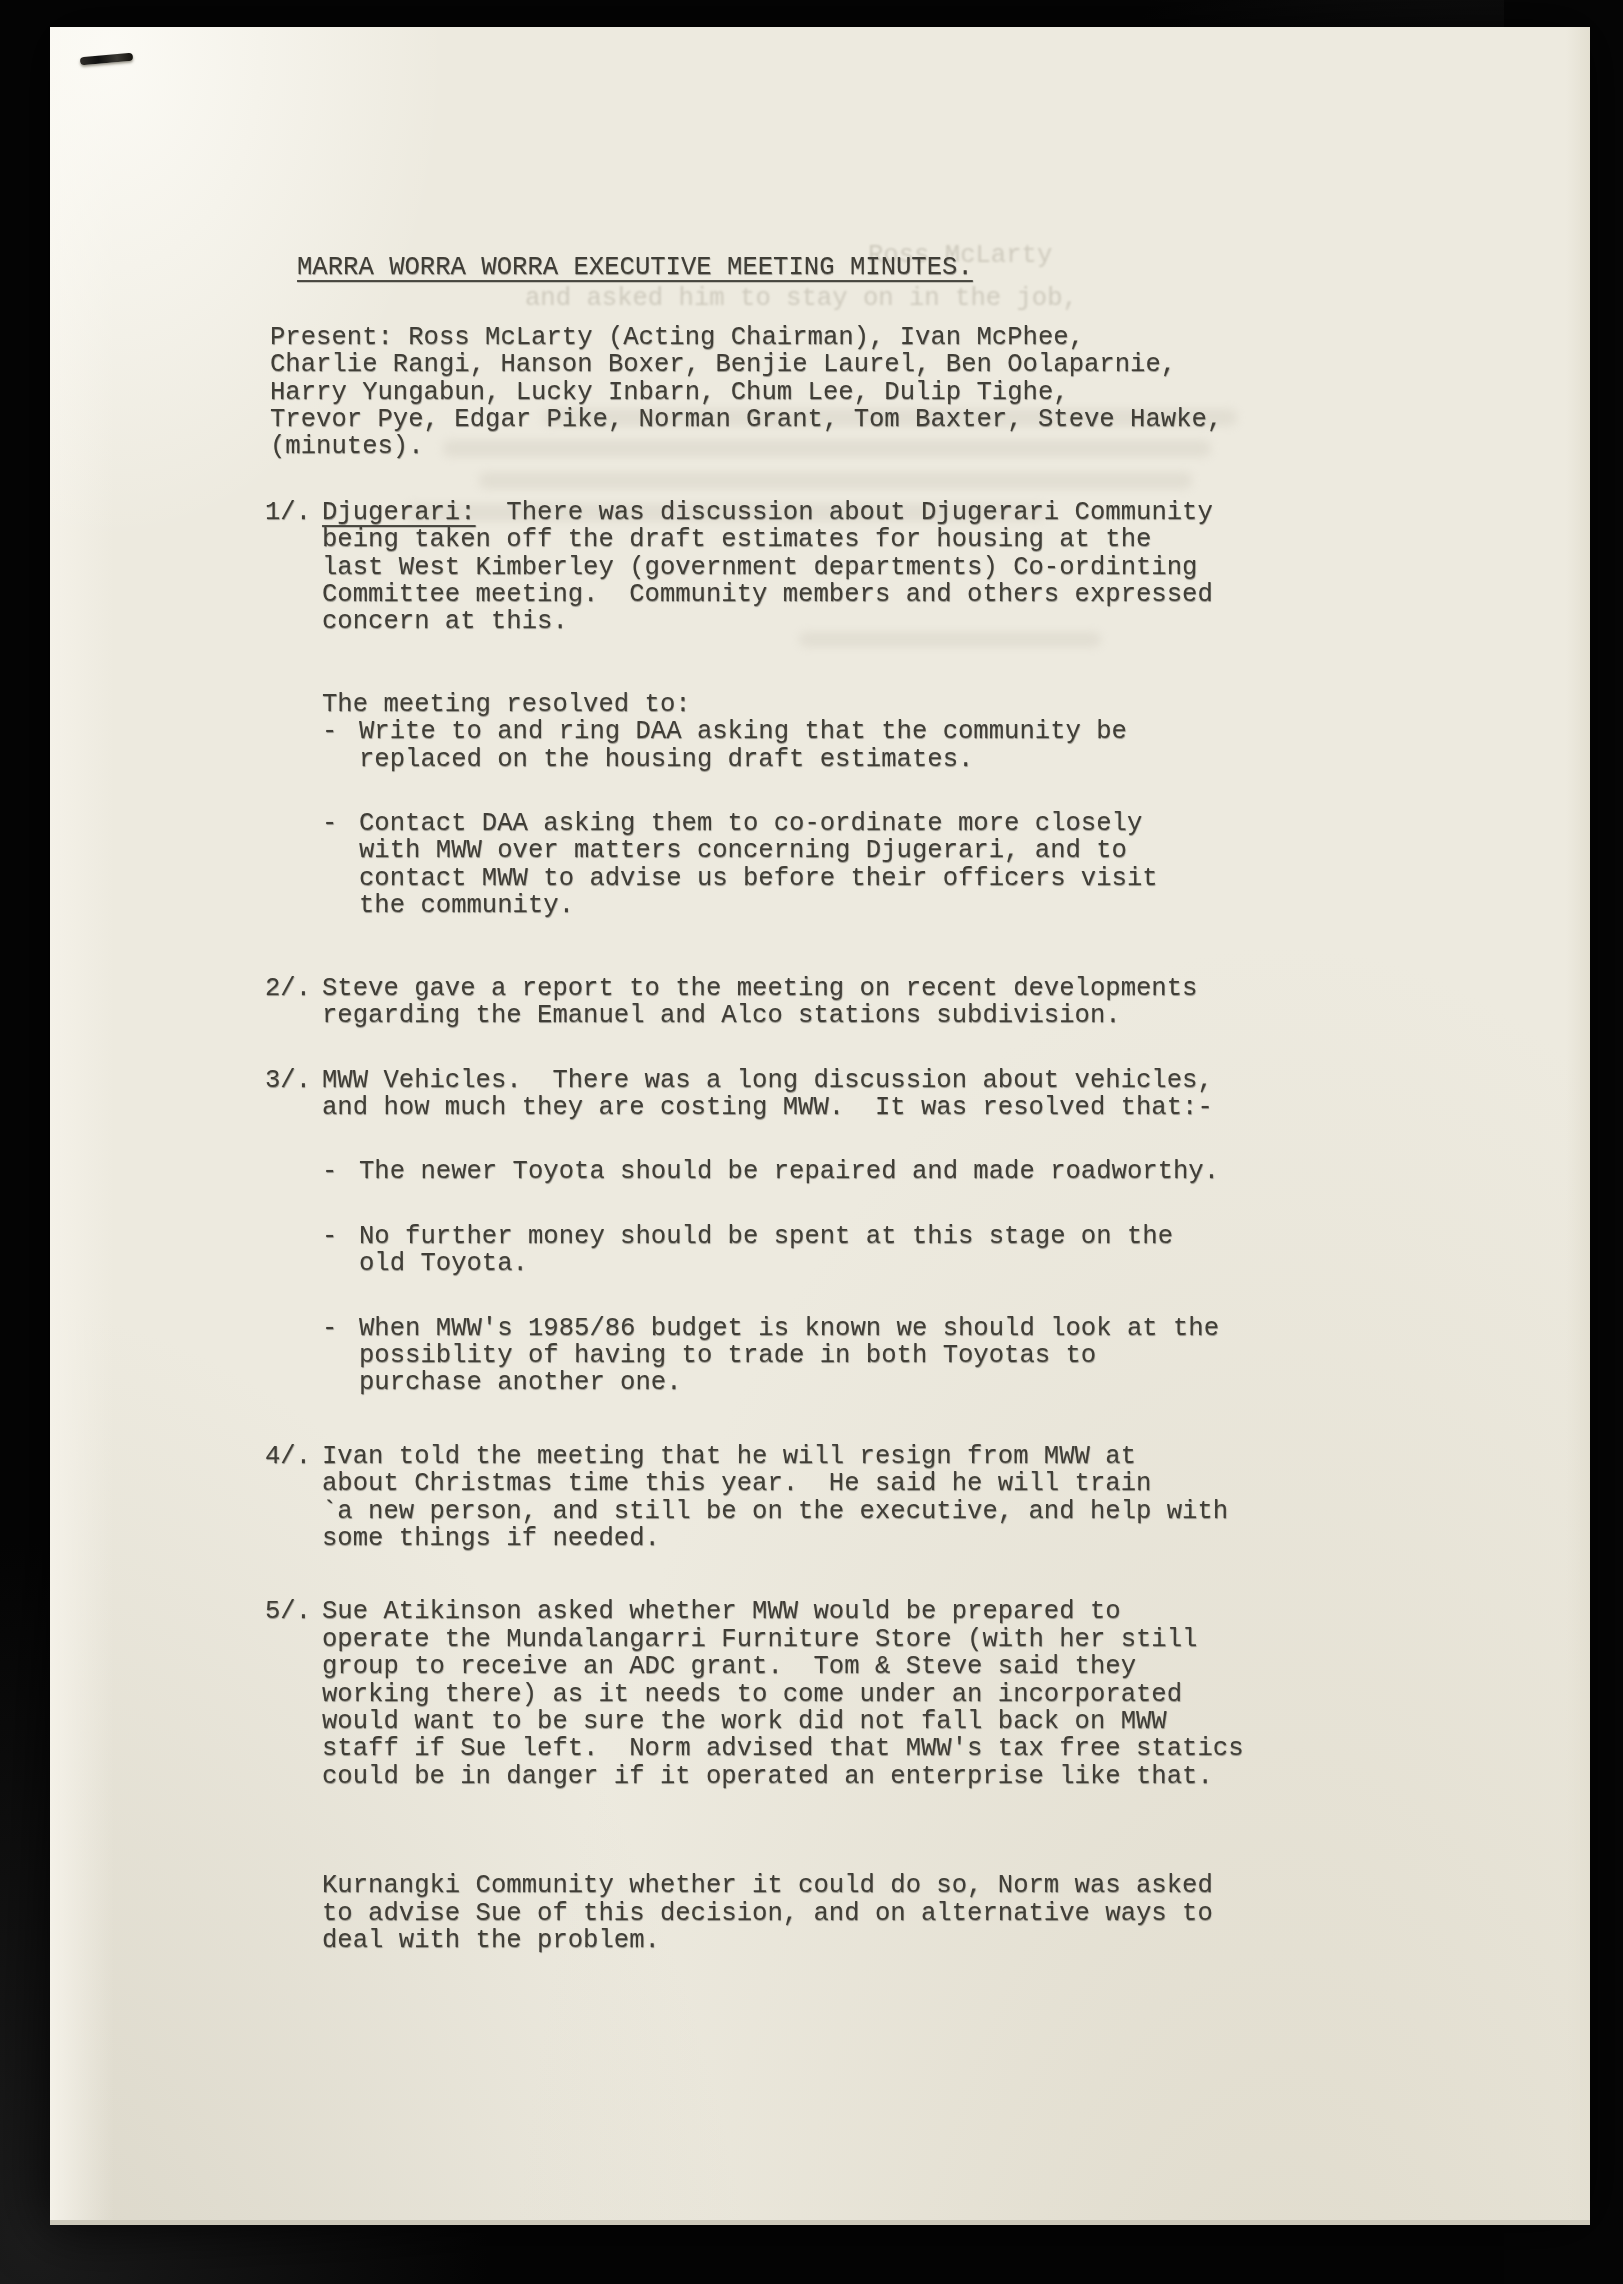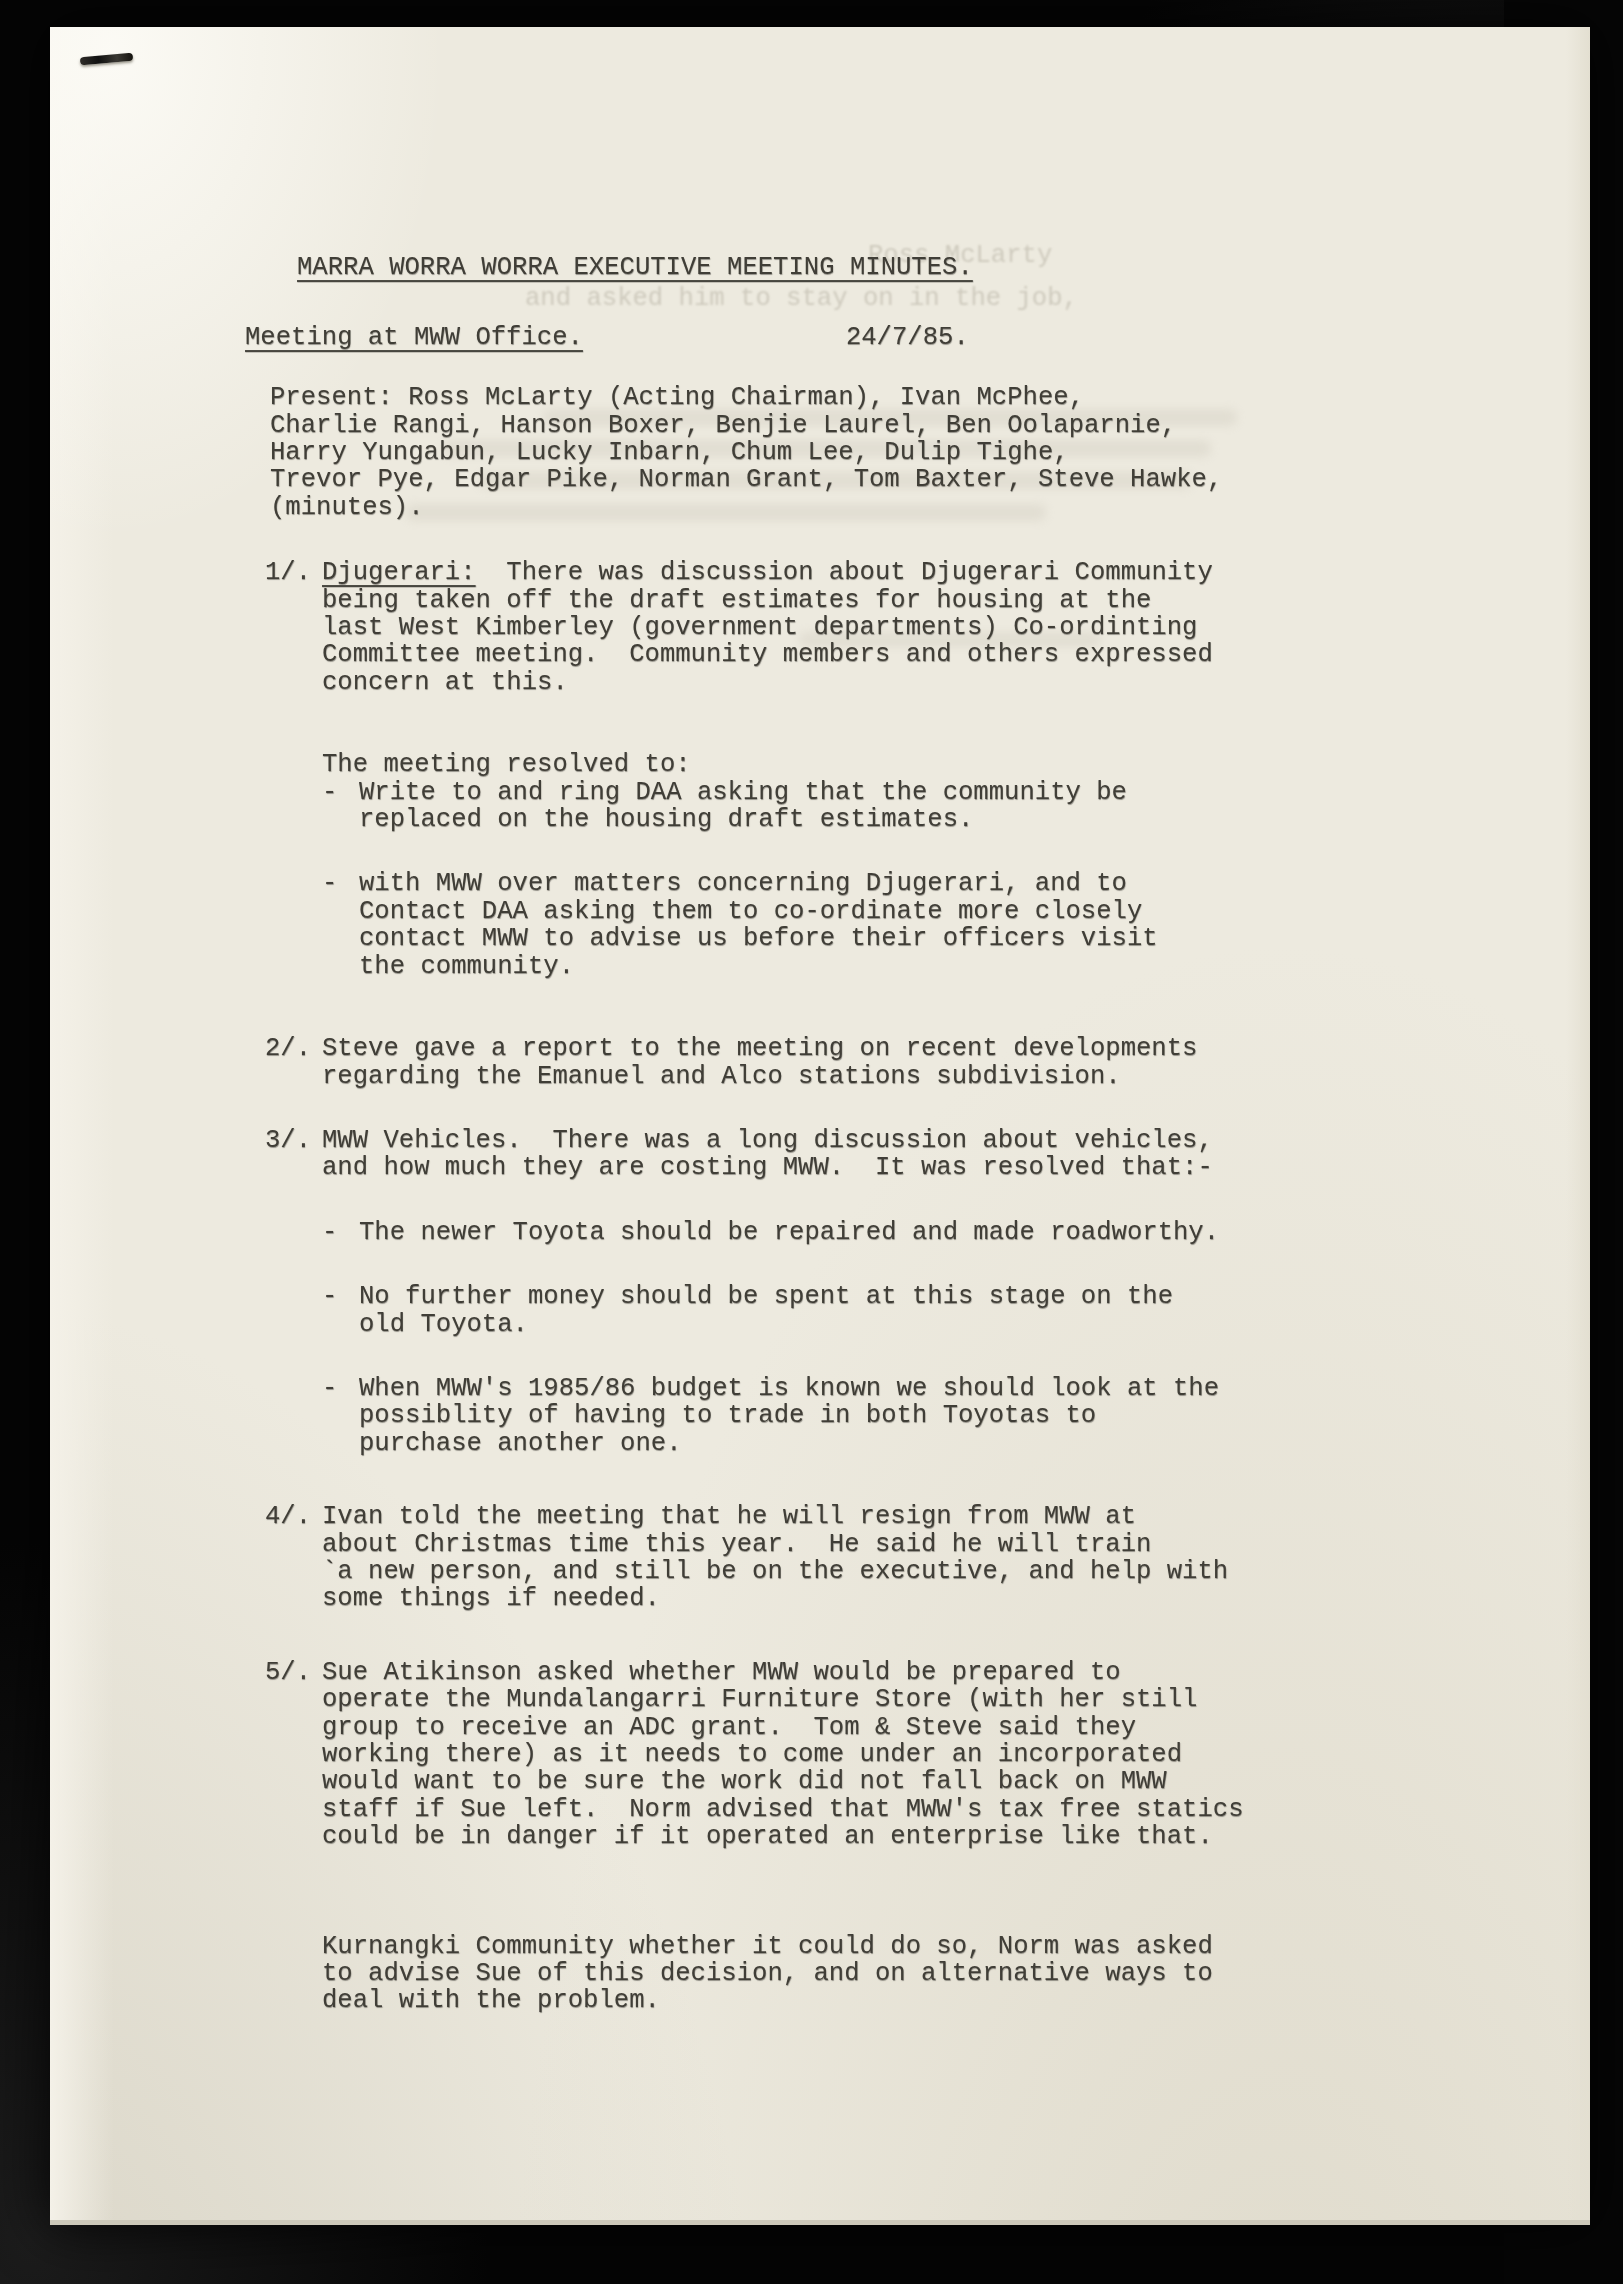--- a/index.html
+++ b/index.html
@@ -78,21 +78,20 @@
     <div class="smudge" style="left:493px;top:382px;width:694px;height:16.4px;"></div>
     <div class="smudge" style="left:393px;top:413px;width:768px;height:16.4px;"></div>
     <div class="smudge" style="left:429px;top:445px;width:713px;height:16.4px;"></div>
     <div class="smudge" style="left:356px;top:477px;width:640px;height:16.4px;"></div>
     <div class="smudge" style="left:749px;top:605px;width:302px;height:14.6px;"></div>
 
     <div class="content">
 
       <div class="tl title-line"><span class="u">MARRA WORRA WORRA EXECUTIVE MEETING MINUTES.</span></div>
 
-      <div class="tl meet-row"><span class="u">Meeting at MWW Office.</span><span class="date">24/7/85.</span></div>
 
       <div class="present">
         <div class="tl">Present: Ross McLarty (Acting Chairman), Ivan McPhee,</div>
         <div class="tl">Charlie Rangi, Hanson Boxer, Benjie Laurel, Ben Oolaparnie,</div>
         <div class="tl">Harry Yungabun, Lucky Inbarn, Chum Lee, Dulip Tighe,</div>
         <div class="tl">Trevor Pye, Edgar Pike, Norman Grant, Tom Baxter, Steve Hawke,</div>
         <div class="tl">(minutes).</div>
       </div>
 
       <div class="item mb60">
@@ -109,22 +108,22 @@
           <div class="bullet mb40">
             <span class="dash">-</span>
             <div>
               <div class="tl">Write to and ring DAA asking that the community be</div>
               <div class="tl">replaced on the housing draft estimates.</div>
             </div>
           </div>
           <div class="bullet">
             <span class="dash">-</span>
             <div>
+              <div class="tl">Contact DAA asking them to co-ordinate more closely</div>
               <div class="tl">with MWW over matters concerning Djugerari, and to</div>
-              <div class="tl">Contact DAA asking them to co-ordinate more closely</div>
               <div class="tl">contact MWW to advise us before their officers visit</div>
               <div class="tl">the community.</div>
             </div>
           </div>
         </div>
       </div>
 
       <div class="item mb40">
         <div class="num">2/.</div>
         <div class="itext">

